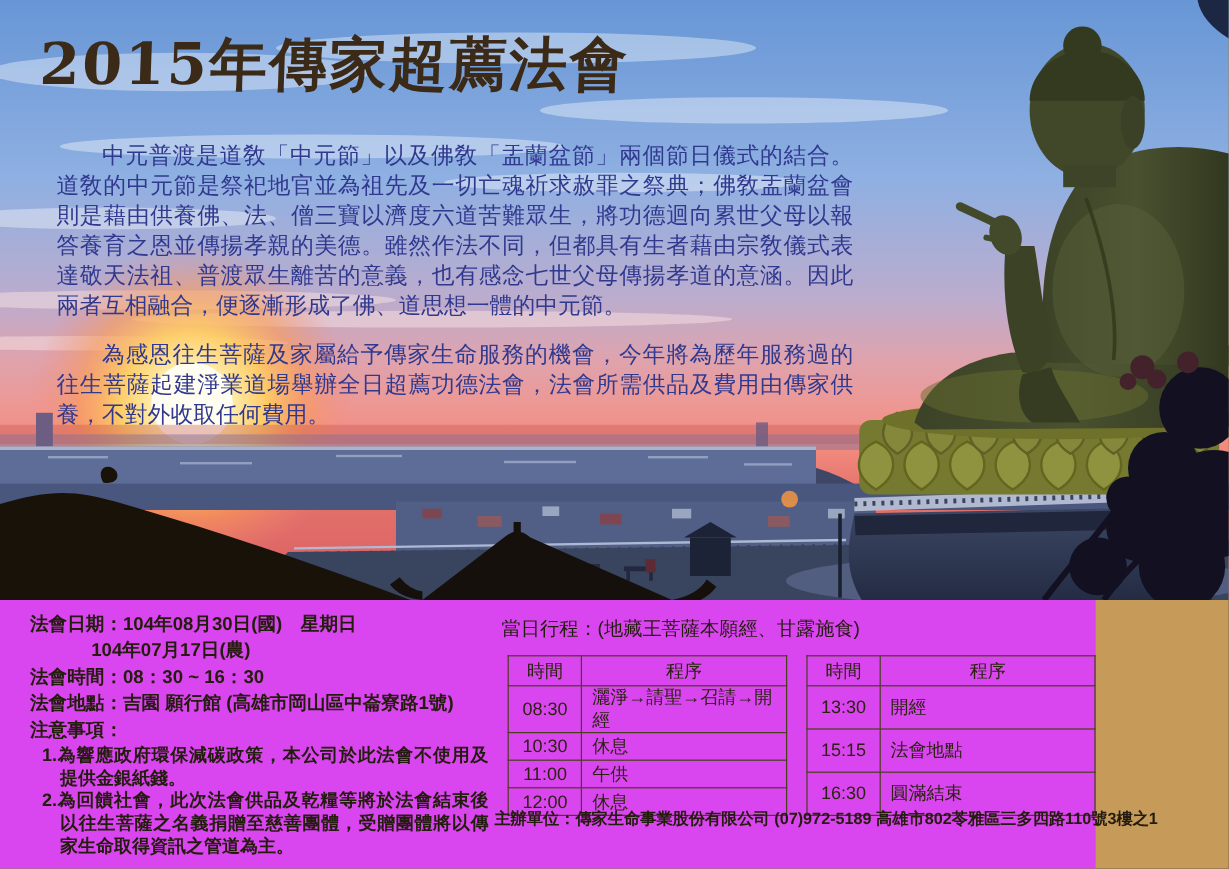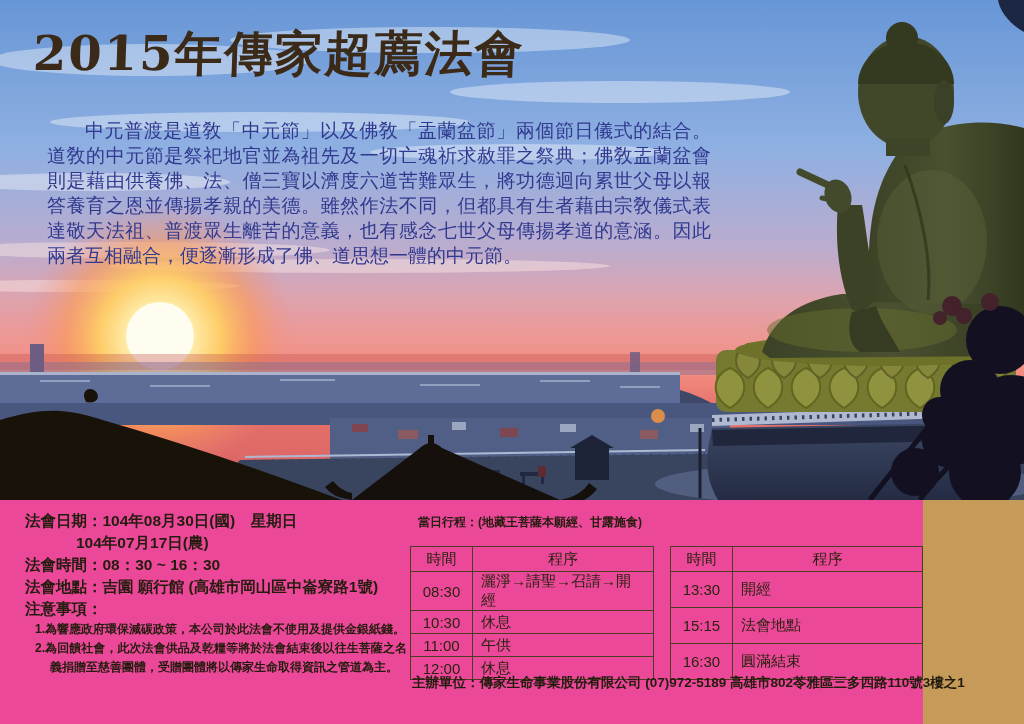--- a/index.html
+++ b/index.html
@@ -10,31 +10,31 @@
   .title{position:absolute;left:33px;top:22px;margin:0;width:640px;
     font-family:"DejaVu Serif","Liberation Serif",serif;
     font-size:48px;font-weight:bold;letter-spacing:2px;color:#3b2a18;
     transform:skewX(-2deg);}
   .para{position:absolute;left:31px;width:664px;margin:16px;
     font-size:19px;line-height:25px;text-align:justify;text-indent:2em;
     color:#31398f;font-weight:500;}
   .p1{top:102px;}
   .p2{top:268px;}
   .band{position:absolute;left:0;top:500px;width:913px;height:224px;
-    background:#ec4899;color:#241c0e;padding-left:10px;}
+    background:#d946ef;color:#241c0e;}
   .info{position:absolute;left:25px;top:10px;width:392px;
     font-size:15.5px;line-height:22px;font-weight:bold;}
   .iline{white-space:nowrap;}
   .date2{margin-left:51px;}
-  .notes{margin-left:10px;width:372px;font-size:12px;line-height:19px;
+  .notes{margin-left:10px;width:372px;font-size:15px;line-height:19px;
     font-weight:bold;}
   .note{padding-left:15px;text-indent:-15px;text-align:justify;}
-  .sched-head{position:absolute;left:418px;top:14px;font-size:12px;
-    font-weight:bold;white-space:nowrap;}
-  .tables{position:absolute;left:410px;top:46px;display:flex;gap:16px;justify-content:center;}
+  .sched-head{position:absolute;left:418px;top:14px;font-size:16px;
+    font-weight:normal;white-space:nowrap;}
+  .tables{position:absolute;left:423px;top:46px;display:flex;gap:16px;justify-content:center;}
   table.sched{border-collapse:collapse;font-size:15px;color:#2b2310;
     background:transparent;}
   table.sched th,table.sched td{border:1px solid #4a3d20;padding:0 8px;
     height:22px;font-weight:normal;}
   table.sched th{height:24px;text-align:center;}
   td.t{width:46px;text-align:center;}
   .sched-a td.p{width:184px;text-align:left;}
   .sched-b td.p{width:194px;text-align:left;}
   .organizer{position:absolute;left:412px;top:174px;width:600px;
     font-size:13.5px;font-weight:bold;white-space:nowrap;}
@@ -208,20 +208,21 @@
           <circle cx="964" cy="316" r="8"></circle>
         <circle cx="940" cy="318" r="7"></circle>
           <circle cx="990" cy="302" r="9"></circle>
       </g>
       <path d="M998,0 L1024,0 L1024,32 C 1010,24 1000,12 998,0 Z" fill="#1c2744"></path>
     </svg>
   </div>
 
   <h1 class="title">2015年傳家超薦法會</h1>
   <p class="para p1">中元普渡是道敎「中元節」以及佛敎「盂蘭盆節」兩個節日儀式的結合。道敎的中元節是祭祀地官並為祖先及一切亡魂祈求赦罪之祭典；佛敎盂蘭盆會則是藉由供養佛、法、僧三寶以濟度六道苦難眾生，將功德迴向累世父母以報答養育之恩並傳揚孝親的美德。雖然作法不同，但都具有生者藉由宗敎儀式表達敬天法祖、普渡眾生離苦的意義，也有感念七世父母傳揚孝道的意涵。因此兩者互相融合，便逐漸形成了佛、道思想一體的中元節。</p>
+  <p class="para p2">為感恩往生菩薩及家屬給予傳家生命服務的機會，今年將為歷年服務過的往生菩薩起建淨業道場舉辦全日超薦功德法會，法會所需供品及費用由傳家供養，不對外收取任何費用。</p>
 
   <div class="band">
 
     <div class="info">
       <div class="iline">
         <span>法會日期：</span><span>104年08月30日(國)　星期日</span>
       </div>
       <div class="iline date2">
         <span>104年07月17日(農)</span>
       </div>

